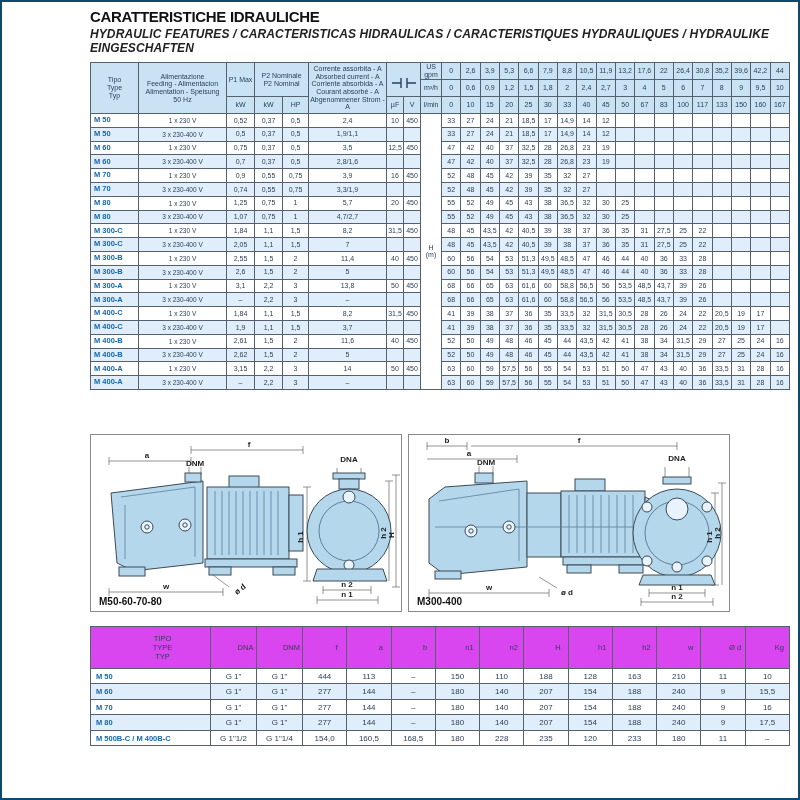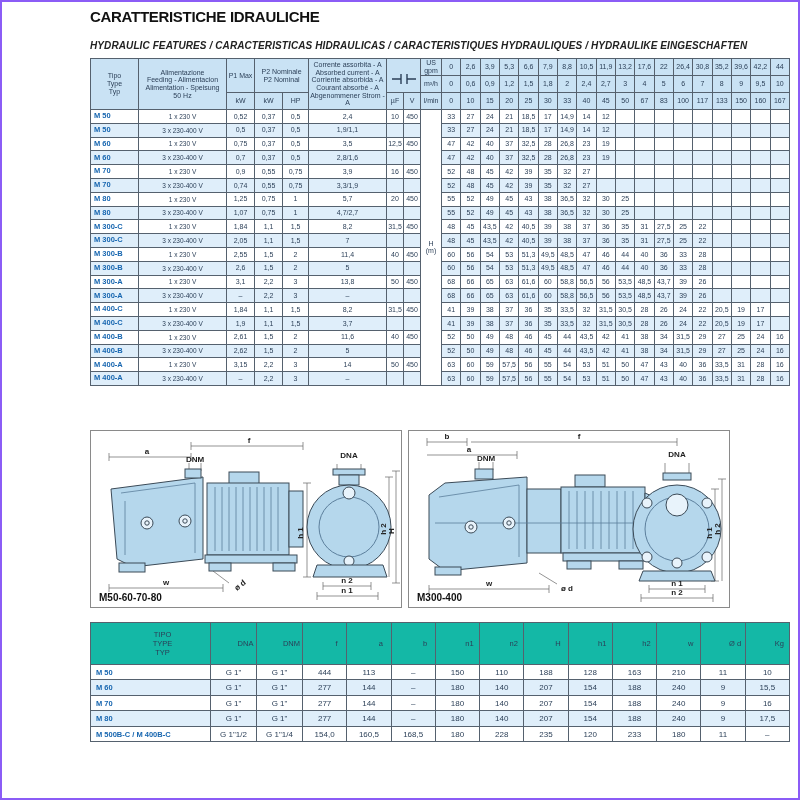--- a/index.html
+++ b/index.html
@@ -1,21 +1,21 @@
 <!DOCTYPE html>
 <html><head>
 <meta charset="utf-8">
 <style>
   * { margin:0; padding:0; box-sizing:border-box; }
   html,body { width:800px; height:800px; background:#fff; font-family:"Liberation Sans", sans-serif; }
-  .page { position:relative; width:800px; height:800px; background:#fff; border:2px solid #8b5cf6; overflow:hidden; }
+  .page { position:relative; width:800px; height:800px; background:#fff; border:2px solid #0c4a6e; overflow:hidden; }
   .content { position:absolute; left:88px; top:6px; width:702px; }
 
   .sec-title { font-size:15px; font-weight:bold; letter-spacing:-0.3px; color:#111; }
-  .sec-sub { font-size:10px; font-weight:bold; font-style:italic; color:#222; margin-top:15px; letter-spacing:0.1px; }
+  .sec-sub { font-size:12px; font-weight:bold; font-style:italic; color:#222; margin-top:2px; letter-spacing:0.1px; }
 
   
   table.hyd { border-collapse:collapse; table-layout:fixed; width:700px; margin-top:7px; }
   table.hyd th, table.hyd td {
     border:1px solid #55616e; text-align:center; vertical-align:middle;
     font-size:7px; line-height:1.1; color:#2b3f57; padding:0; overflow:hidden; white-space:nowrap;
   }
   table.hyd thead th { background:#c9e2f4; font-weight:normal; white-space:pre-line; }
   table.hyd thead tr { height:17px; }
   table.hyd tbody tr { height:13.8px; }
@@ -36,21 +36,21 @@
   svg text { font-family:"Liberation Sans", sans-serif; font-size:8px; fill:#222; }
   svg text.b { font-weight:bold; }
 
   
   .sec2 { margin-top:14px; }
   table.dim { border-collapse:collapse; table-layout:fixed; width:700px; margin-top:8px; }
   table.dim th, table.dim td {
     border:1px solid #55616e; text-align:center; vertical-align:middle;
     font-size:8px; color:#2b3f57; padding:0; overflow:hidden; white-space:nowrap;
   }
-  table.dim thead th { background:#14b8a6; font-weight:normal; white-space:pre-line; height:42px; font-size:7.5px;padding-left:24px; }
+  table.dim thead th { background:#d946ef; font-weight:normal; white-space:pre-line; height:42px; font-size:7.5px;padding-left:24px; }
   table.dim tbody tr { height:15.5px; }
   table.dim tbody tr:nth-child(even) td { background:#dfeefa; }
   table.dim td.model { color:#1766b0; font-weight:bold; text-align:left; padding-left:5px; font-size:7.5px; }
 </style>
 </head>
 <body>
 
 <div class="page">
   <div class="content">
 

